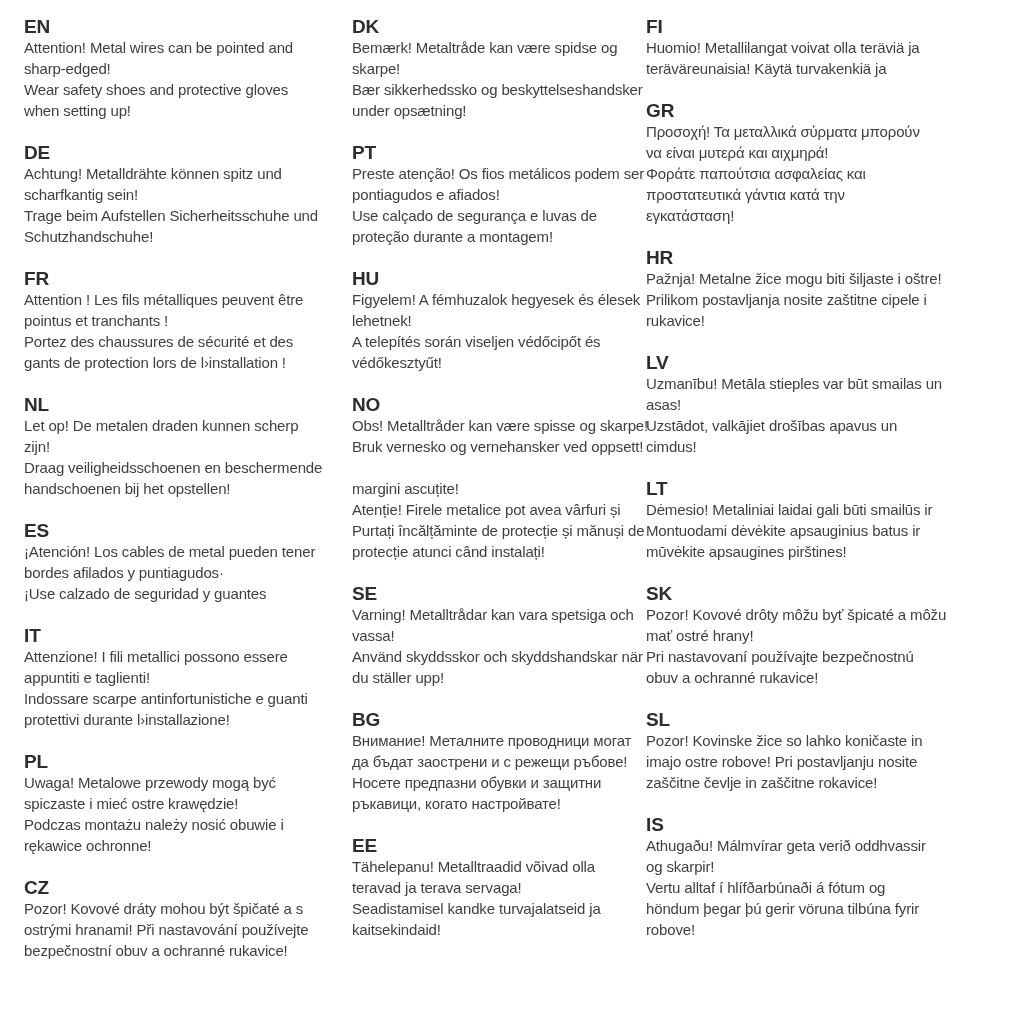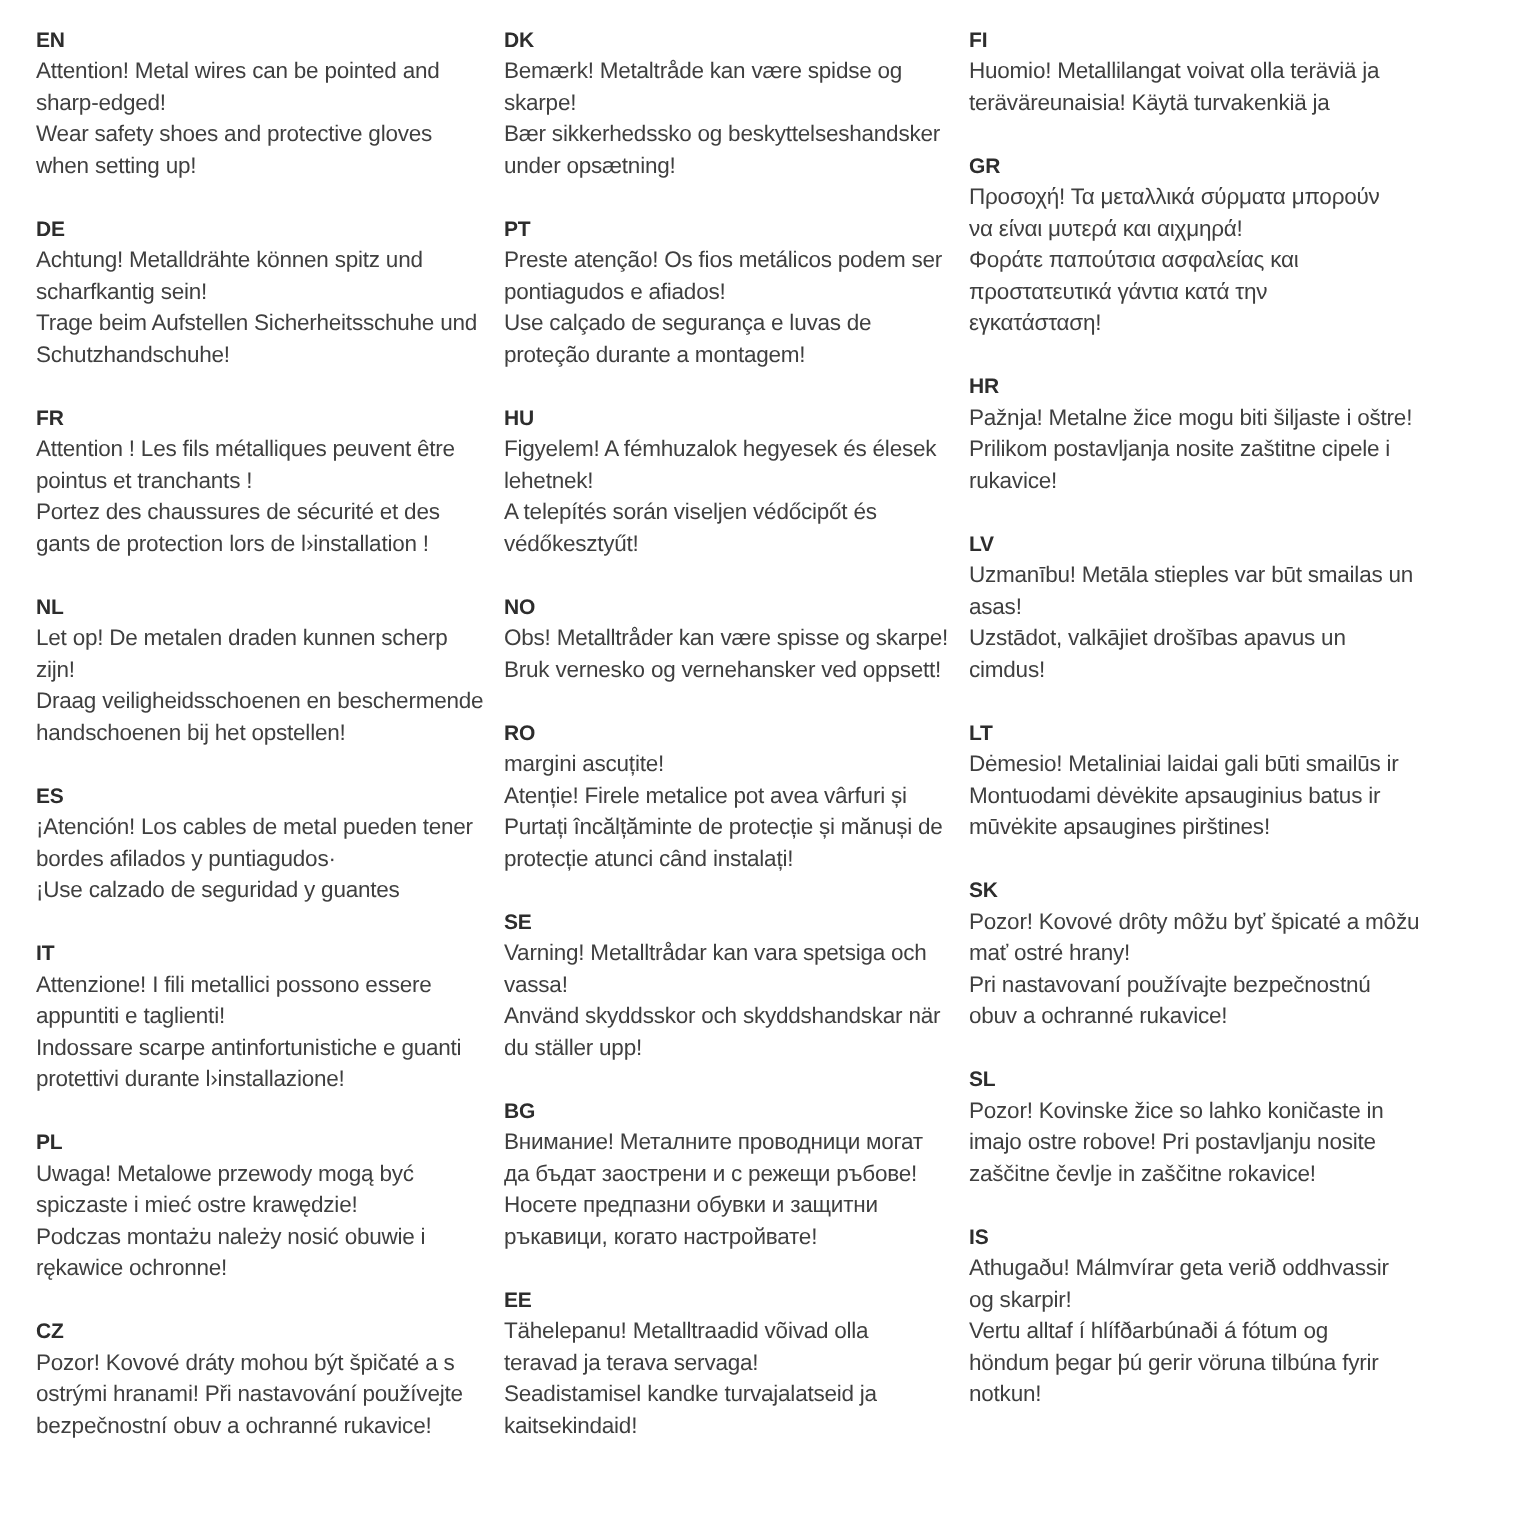--- a/index.html
+++ b/index.html
@@ -5,26 +5,26 @@
   html,body{margin:0;padding:0;background:#ffffff;}
   .page{
     position:relative;
     width:1024px;height:1024px;
     background:#ffffff;
     font-family:"Liberation Sans",sans-serif;
     overflow:hidden;
   }
   .column{position:absolute;top:16px;}
   .column-1{left:24px;width:322px;}
-  .column-2{left:336px;width:328px;}
+  .column-2{left:352px;width:328px;}
   .column-3{left:646px;width:332px;}
   .section{margin:0 0 21px 0;}
   .lang-code{
     font-weight:bold;
-    font-size:14px;line-height:21px;
+    font-size:19px;line-height:21px;
     letter-spacing:-0.1px;
     color:#2d2d2d;
   }
   .warning-line{
     font-size:15px;line-height:21px;
     letter-spacing:-0.15px;
     color:#3f3f3f;
     white-space:nowrap;
   }
 </style>
@@ -109,21 +109,20 @@
         <div class="warning-line">lehetnek!</div>
         <div class="warning-line">A telepítés során viseljen védőcipőt és</div>
         <div class="warning-line">védőkesztyűt!</div>
       </div>
       <div class="section">
         <div class="lang-code">NO</div>
         <div class="warning-line">Obs! Metalltråder kan være spisse og skarpe!</div>
         <div class="warning-line">Bruk vernesko og vernehansker ved oppsett!</div>
       </div>
       <div class="section">
-        <div class="lang-code">RO</div>
         <div class="warning-line">margini ascuțite!</div>
         <div class="warning-line">Atenție! Firele metalice pot avea vârfuri și</div>
         <div class="warning-line">Purtați încălțăminte de protecție și mănuși de</div>
         <div class="warning-line">protecție atunci când instalați!</div>
       </div>
       <div class="section">
         <div class="lang-code">SE</div>
         <div class="warning-line">Varning! Metalltrådar kan vara spetsiga och</div>
         <div class="warning-line">vassa!</div>
         <div class="warning-line">Använd skyddsskor och skyddshandskar när</div>
@@ -189,16 +188,16 @@
         <div class="warning-line">Pozor! Kovinske žice so lahko koničaste in</div>
         <div class="warning-line">imajo ostre robove! Pri postavljanju nosite</div>
         <div class="warning-line">zaščitne čevlje in zaščitne rokavice!</div>
       </div>
       <div class="section">
         <div class="lang-code">IS</div>
         <div class="warning-line">Athugaðu! Málmvírar geta verið oddhvassir</div>
         <div class="warning-line">og skarpir!</div>
         <div class="warning-line">Vertu alltaf í hlífðarbúnaði á fótum og</div>
         <div class="warning-line">höndum þegar þú gerir vöruna tilbúna fyrir</div>
-        <div class="warning-line">notkun!</div>
+        <div class="warning-line">robove!</div>
       </div>
     </div>
 </div>
 
 </body></html>

